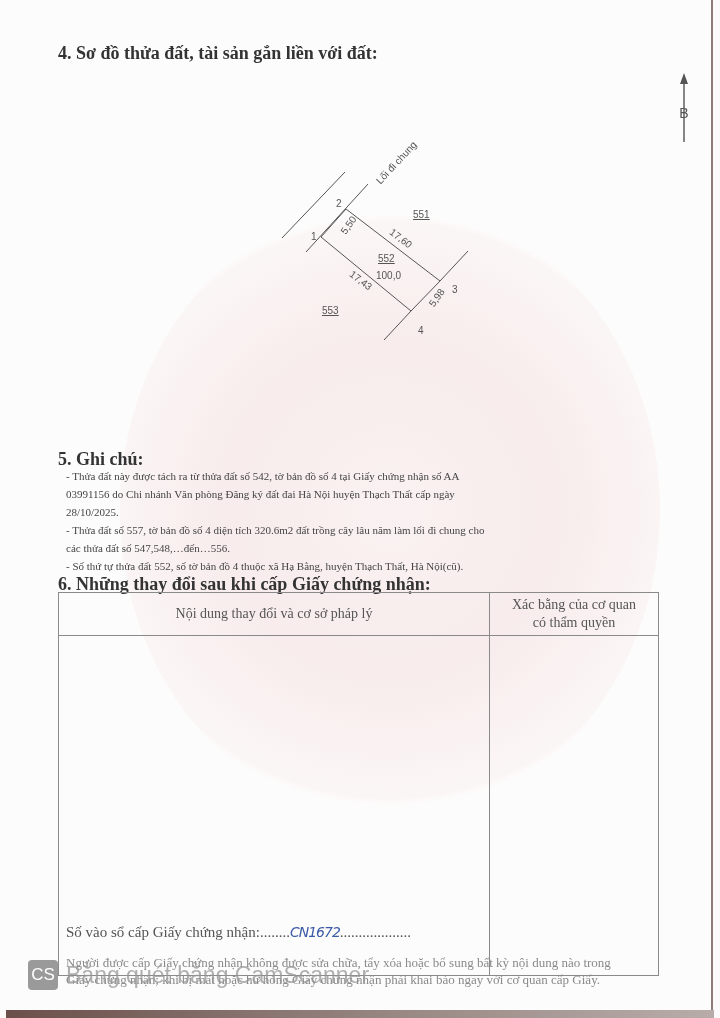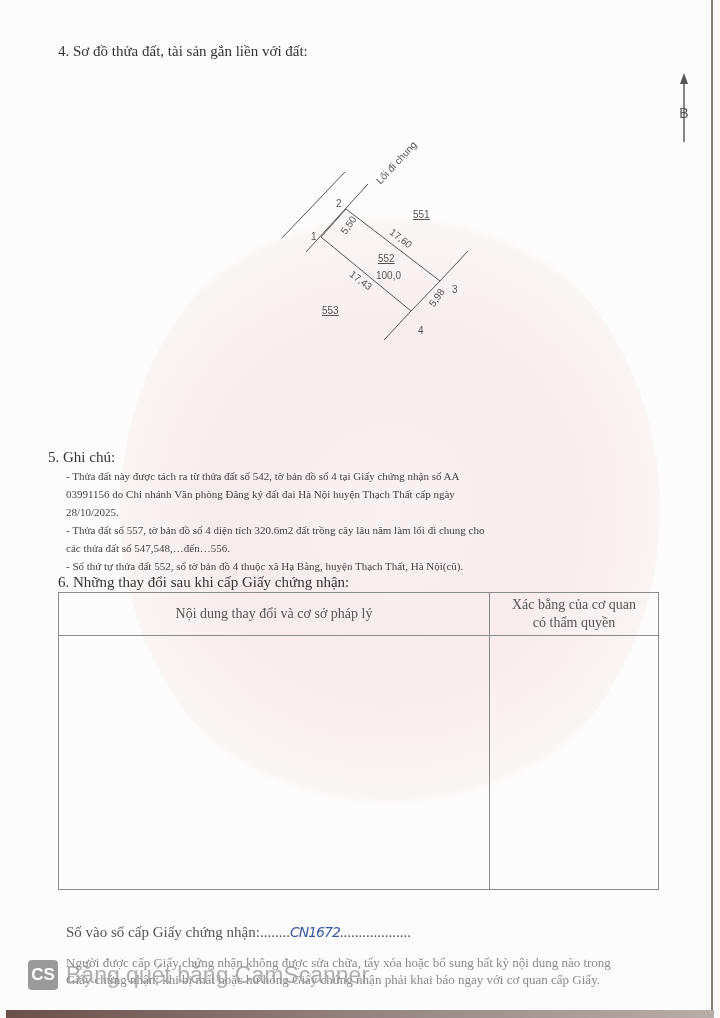--- a/index.html
+++ b/index.html
@@ -17,38 +17,38 @@
   .bottom-edge {
     position:absolute; left:6px; top:1010px; width:708px; height:8px;
     background:linear-gradient(90deg,#6b4f4a,#9c8c88 60%,#b8aca9);
   }
   .watermark {
     position:absolute; left:120px; top:200px; width:540px; height:620px;
     border-radius:50%;
     background:radial-gradient(circle, rgba(220,150,150,0.10) 0%, rgba(220,150,150,0.16) 40%, rgba(220,150,150,0.06) 70%, rgba(255,255,255,0) 72%);
     pointer-events:none;
   }
-  .heading { position:absolute; font-weight:normal; font-size:15px; color:#333; }
+  .heading { position:absolute; font-weight:bold; font-size:18px; color:#333; }
   .note { position:absolute; font-size:11px; color:#444; line-height:18px; white-space:nowrap; }
   .diagram { position:absolute; left:270px; top:110px; width:220px; height:240px; }
   .diagram text { font-family:"Liberation Sans", sans-serif; fill:#555; }
   .north { position:absolute; left:670px; top:70px; width:30px; height:75px; }
   table.changes {
-    position:absolute; left:58px; top:592px; width:601px; height:298px;
+    position:absolute; left:58px; top:592px; width:601px; height:384px;
     border-collapse:collapse; font-size:14px; color:#555;
   }
   table.changes th { font-weight:normal; border:1px solid #8a8a8a; height:42px; padding:0; text-align:center; line-height:18px; }
   table.changes td { border:1px solid #8a8a8a; }
   .reg-line { position:absolute; left:66px; top:924px; font-size:15px; color:#555; white-space:nowrap; }
   .reg-value { font-family:"DejaVu Sans", sans-serif; color:#3a5aa8; font-size:14px; font-style:italic; letter-spacing:-1px; }
   .warn { position:absolute; left:66px; font-size:13px; color:#8a8a8a; white-space:nowrap; line-height:16px; }
   .cs-logo {
     position:absolute; left:28px; top:960px; width:30px; height:30px;
     background:#9a9a9a; color:#fff; border-radius:4px;
-    font-family:"Liberation Sans", sans-serif; font-weight:bold; font-size:17px;
+    font-family:"Liberation Sans", sans-serif; font-weight:normal; font-size:17px;
     display:flex; align-items:center; justify-content:center;
   }
   .cs-text {
     position:absolute; left:66px; top:962px; font-family:"Liberation Sans", sans-serif;
     font-size:23px; color:rgba(150,150,150,0.75); white-space:nowrap;
   }
 </style>
 </head>
 <body>
 
@@ -89,21 +89,21 @@
     <text x="157" y="196" font-size="10" transform="rotate(-55 162 190)">5,98</text>
     <text x="78" y="172" font-size="10" transform="rotate(37 88 170)">17,43</text>
 
     <text x="108" y="152" font-size="10" text-decoration="underline">552</text>
     <text x="106" y="169" font-size="10">100,0</text>
     <text x="143" y="108" font-size="10" text-decoration="underline">551</text>
     <text x="52" y="204" font-size="10" text-decoration="underline">553</text>
   </svg>
 </div>
 
-<div class="heading" style="left:48px;top:449px;">5. Ghi chú:</div>
+<div class="heading" style="left:58px;top:449px;">5. Ghi chú:</div>
 <div class="note" style="left:66px;top:467px;">- Thửa đất này được tách ra từ thửa đất số 542, tờ bản đồ số 4 tại Giấy chứng nhận số AA</div>
 <div class="note" style="left:66px;top:485px;">03991156 do Chi nhánh Văn phòng Đăng ký đất đai Hà Nội huyện Thạch Thất cấp ngày</div>
 <div class="note" style="left:66px;top:503px;">28/10/2025.</div>
 <div class="note" style="left:66px;top:521px;">- Thửa đất số 557, tờ bản đồ số 4 diện tích 320.6m2 đất trồng cây lâu năm làm lối đi chung cho</div>
 <div class="note" style="left:66px;top:539px;">các thửa đất số 547,548,…đến…556.</div>
 <div class="note" style="left:66px;top:557px;">- Số thứ tự thửa đất 552, số tờ bản đồ 4 thuộc xã Hạ Bằng, huyện Thạch Thất, Hà Nội(cũ).</div>
 
 <div class="heading" style="left:58px;top:574px;text-align:right;">6. Những thay đổi sau khi cấp Giấy chứng nhận:</div>
 
 <table class="changes">

